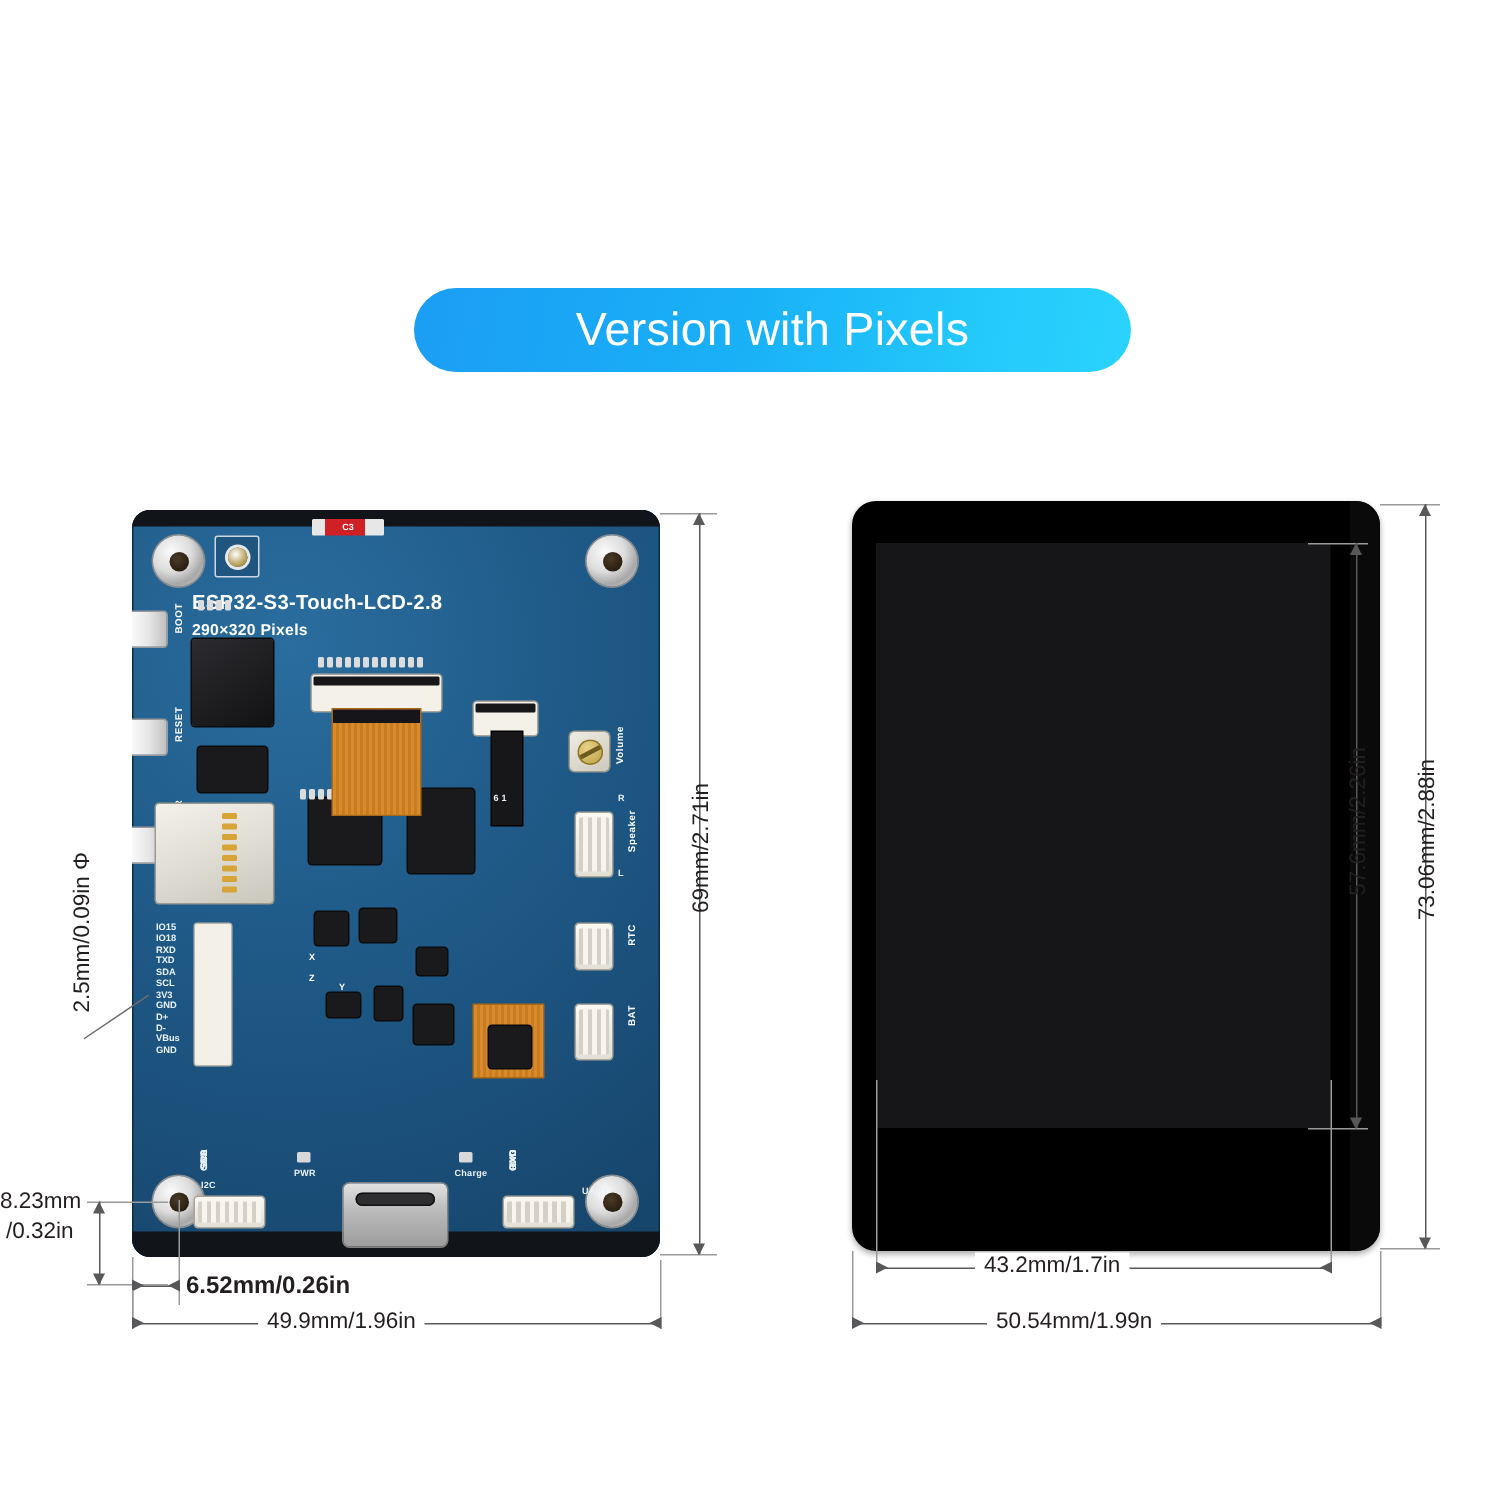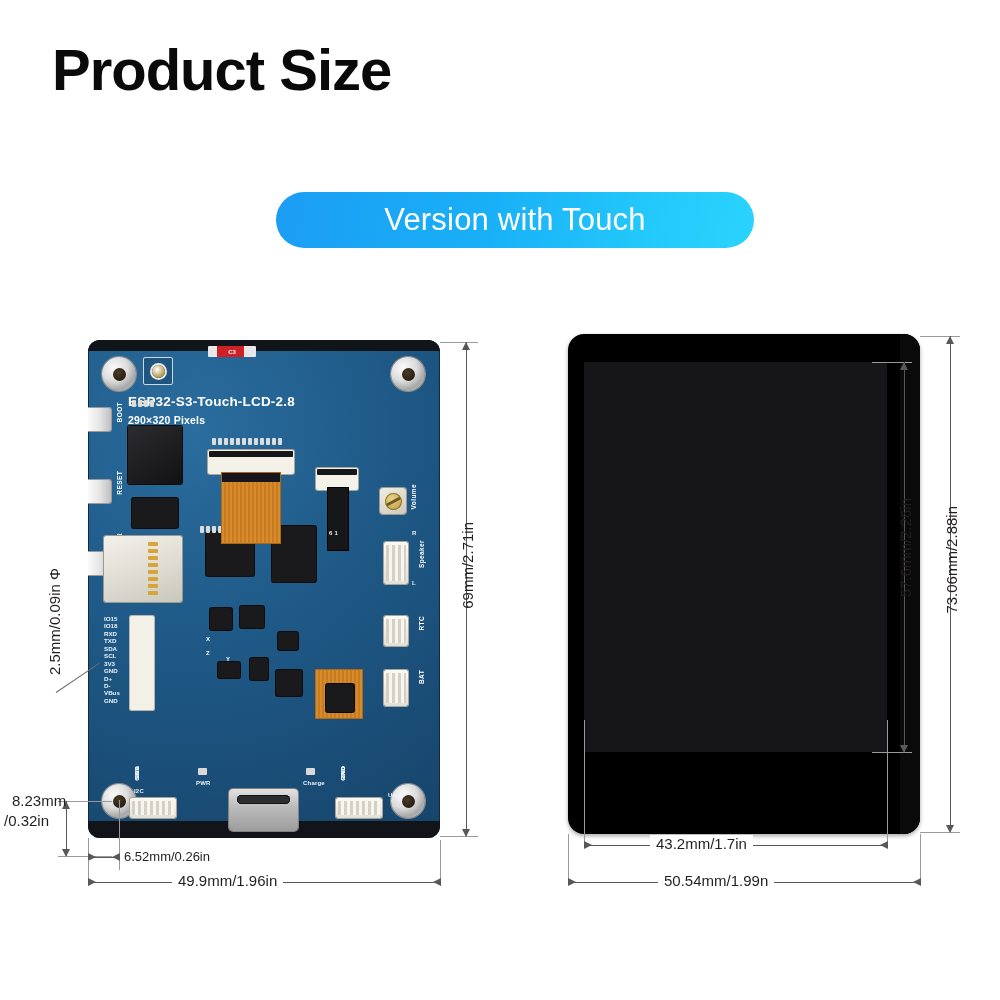--- a/index.html
+++ b/index.html
@@ -187,43 +187,42 @@
     background:#161618;
   }
   .screen .rt-strip{
     position:absolute;right:0;top:0;width:20px;height:100%;
     background:#0a0a0a;border-radius:0 16px 16px 0;
   }
 
   
   .dimtxt{position:absolute;color:#231f20;font-size:15px;white-space:nowrap;}
   .dimtxt.v{writing-mode:vertical-rl;transform:rotate(180deg);}
-  .dimtxt.sm{font-size:13px;}
+  .dimtxt.sm{font-size:16px;font-weight:bold;}
   .ext{position:absolute;background:#9a9a9a;}
   .ext.h{height:1px;}
   .ext.v{width:1px;}
   .dline{position:absolute;background:#58585a;}
   .dline.h{height:1px;}
   .dline.v{width:1px;}
   .arw{position:absolute;width:0;height:0;}
   .arw.l{border-top:4px solid transparent;border-bottom:4px solid transparent;border-right:8px solid #58585a;}
   .arw.r{border-top:4px solid transparent;border-bottom:4px solid transparent;border-left:8px solid #58585a;}
   .arw.u{border-left:4px solid transparent;border-right:4px solid transparent;border-bottom:8px solid #58585a;}
   .arw.d{border-left:4px solid transparent;border-right:4px solid transparent;border-top:8px solid #58585a;}
   .leader{position:absolute;height:1px;background:#6d6d6d;transform-origin:left center;}
 </style>
 </head>
 <body>
 
 <div class="page">
 
-  <div class="title">Product Size</div>
 
   <div class="badge">
-    <span>Version with Touch</span>
+    <span>Version with Pixels</span>
   </div>
 
   <div class="pcb-fig">
 
     <div class="pcb">
       <div class="pcb-edge-top"></div>
       <div class="pcb-edge-bot"></div>
 
       <div class="c3">
         <b>C3</b>
@@ -402,21 +401,21 @@
     <div class="dimtxt v" style="left:459px;top:222px;">69mm/2.71in</div>
 
     <div class="leader" style="left:56px;top:392px;width:52px;transform:rotate(-34deg);"></div>
     <div class="dimtxt v" style="left:46px;top:268px;">2.5mm/0.09in Φ</div>
 
     <div class="ext h" style="left:58px;top:501px;width:54px;"></div>
     <div class="ext h" style="left:58px;top:556px;width:54px;"></div>
     <div class="dline v" style="left:66px;top:501px;height:55px;"></div>
     <div class="arw u" style="left:62px;top:501px;"></div>
     <div class="arw d" style="left:62px;top:549px;"></div>
-    <div class="dimtxt" style="left:12px;top:492px;">8.23mm</div>
+    <div class="dimtxt" style="left:0;top:492px;">8.23mm</div>
     <div class="dimtxt" style="left:4px;top:512px;">/0.32in</div>
 
     <div class="ext v" style="left:88px;top:538px;height:44px;"></div>
     <div class="ext v" style="left:119px;top:500px;height:70px;"></div>
     <div class="dline h" style="left:88px;top:557px;width:31px;"></div>
     <div class="arw r" style="left:88px;top:553px;"></div>
     <div class="arw l" style="left:112px;top:553px;"></div>
     <div class="dimtxt sm" style="left:124px;top:549px;">6.52mm/0.26in</div>
 
     <div class="ext v" style="left:88px;top:560px;height:26px;"></div>

